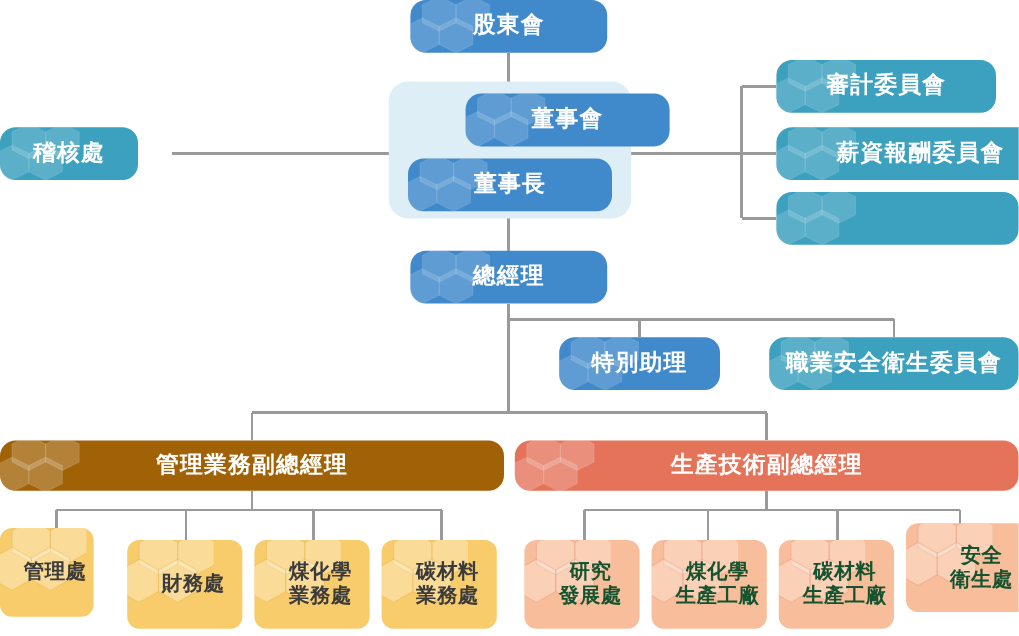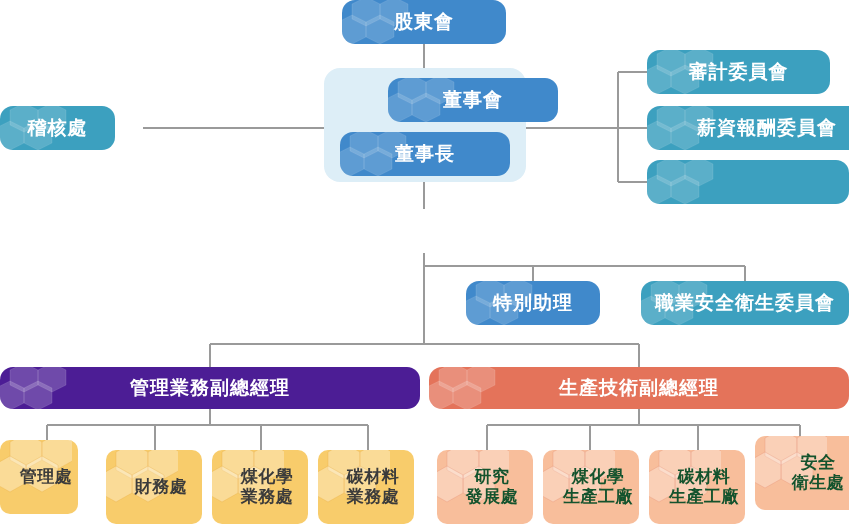--- a/index.html
+++ b/index.html
@@ -49,21 +49,21 @@
     position: relative;
     z-index: 2;
     width: 100%;
     text-align: center;
     line-height: 1.18;
     white-space: pre-line;
   }
   
   .n-blue      { background: #4089cb; }
   .n-teal      { background: #3ca0bf; }
-  .n-orange    { background: #4c1d95; }
+  .n-orange    { background: #a16207; }
   .n-coral     { background: #e4735a; }
   .n-lyellow   { background: #f8cc6b; color: #3b3b3b; }
   .n-lsalmon   { background: #f8be9b; color: #14532d; }
 
   
   .sz-std   { height: 44px; font-size: 19px; border-radius: 13px; }
   .sz-vp    { height: 42px; font-size: 19px; border-radius: 13px; }
   .sz-dept  { height: 74px; font-size: 17px; border-radius: 10px;
               justify-content: center; letter-spacing: 0.5px; }
 
@@ -202,20 +202,31 @@
     <svg class="hexdeco" viewBox="0 0 72 44" preserveAspectRatio="none">
       <g fill="#ffffff" fill-opacity="0.16" stroke="#ffffff" stroke-opacity="0.10" stroke-width="1">
         <polygon points="10,4 24,-3 38,4 38,19 24,26 10,19"></polygon>
         <polygon points="38,4 52,-3 66,4 66,19 52,26 38,19"></polygon>
         <polygon points="24,22 38,15 52,22 52,37 38,44 24,37"></polygon>
         <polygon points="-4,22 10,15 24,22 24,37 10,44 -4,37"></polygon>
       </g>
     </svg>
   </div>
 
+  <div class="node n-blue sz-std" style="left:342px; top:209px; width:164px;">
+    <svg class="hexdeco" viewBox="0 0 72 44" preserveAspectRatio="none">
+      <g fill="#ffffff" fill-opacity="0.16" stroke="#ffffff" stroke-opacity="0.10" stroke-width="1">
+        <polygon points="10,4 24,-3 38,4 38,19 24,26 10,19"></polygon>
+        <polygon points="38,4 52,-3 66,4 66,19 52,26 38,19"></polygon>
+        <polygon points="24,22 38,15 52,22 52,37 38,44 24,37"></polygon>
+        <polygon points="-4,22 10,15 24,22 24,37 10,44 -4,37"></polygon>
+      </g>
+    </svg>
+    <span class="label">總經理</span>
+  </div>
 
   <div class="node n-blue sz-std" style="left:466px; top:281px; width:134px;">
     <svg class="hexdeco" viewBox="0 0 72 44" preserveAspectRatio="none">
       <g fill="#ffffff" fill-opacity="0.16" stroke="#ffffff" stroke-opacity="0.10" stroke-width="1">
         <polygon points="10,4 24,-3 38,4 38,19 24,26 10,19"></polygon>
         <polygon points="38,4 52,-3 66,4 66,19 52,26 38,19"></polygon>
         <polygon points="24,22 38,15 52,22 52,37 38,44 24,37"></polygon>
         <polygon points="-4,22 10,15 24,22 24,37 10,44 -4,37"></polygon>
       </g>
     </svg>

